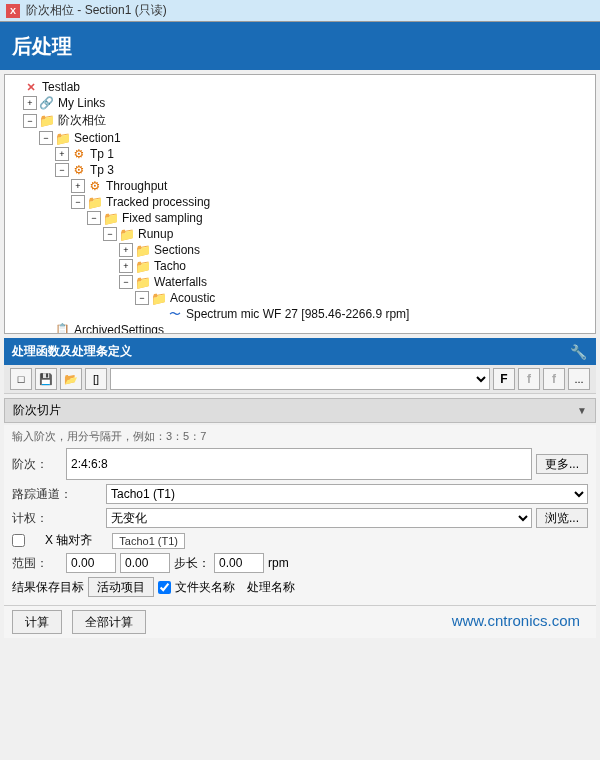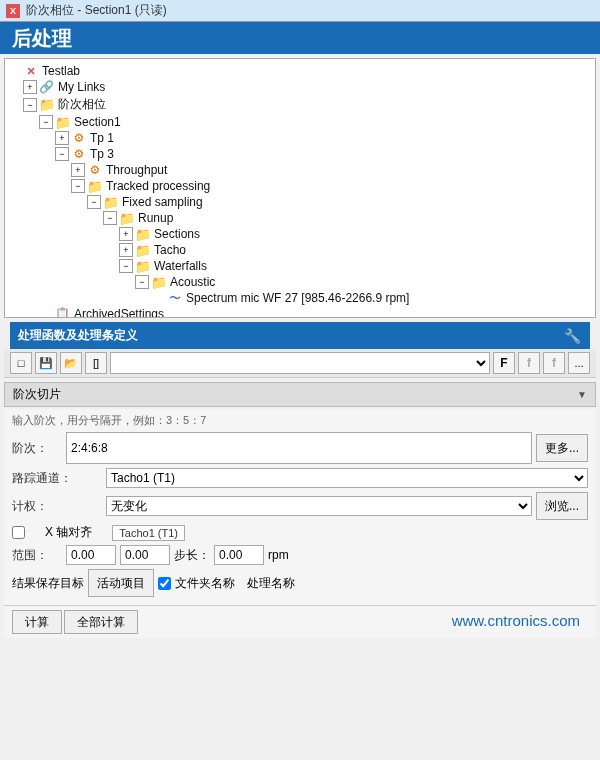--- a/index.html
+++ b/index.html
@@ -15,21 +15,21 @@
       gap: 6px;
       height: 22px;
     }
     .title-bar-icon { width: 14px; height: 14px; background: #e05050; display: inline-flex; align-items: center; justify-content: center; font-size: 9px; color: white; font-weight: bold; }
     .title-bar-text { font-size: 12px; color: #333; }
 
     
     .header {
       background: #1a6bb5;
       padding: 8px 12px;
-      height: 32px;
+      height: 48px;
       display: flex;
       align-items: center;
     }
     .header-title { color: white; font-size: 20px; font-weight: bold; }
 
     
     .tree-panel {
       background: white;
       border: 1px solid #aaa;
       margin: 4px;
@@ -61,21 +61,21 @@
     .tree-panel::-webkit-scrollbar-thumb { background: #b0b0b0; border: 1px solid #888; }
 
     
     .section-header {
       background: #1a6bb5;
       color: white;
       padding: 5px 8px;
       display: flex;
       justify-content: space-between;
       align-items: center;
-      margin: 0 10px;
+      margin: 0 4px;
     }
     .section-header-title { font-size: 12px; font-weight: bold; }
     .section-header-icon { font-size: 14px; cursor: pointer; }
 
     
     .toolbar {
       display: flex;
       align-items: center;
       gap: 3px;
       padding: 3px 6px;
@@ -130,21 +130,21 @@
     }
     .form-input-wide { flex: 1; }
     .form-select {
       height: 20px;
       border: 1px solid #aaa;
       background: white;
       font-size: 12px;
       flex: 1;
     }
     .form-btn {
-      height: 28px;
+      height: 20px;
       border: 1px solid #aaa;
       background: #f0f0f0;
       padding: 0 8px;
       font-size: 12px;
       cursor: pointer;
       white-space: nowrap;
     }
 
     .divider-dropdown {
       background: #ddd;
@@ -172,21 +172,21 @@
       display: flex;
       align-items: center;
       gap: 20px;
       margin-bottom: 4px;
     }
 
     
     .bottom-bar {
       display: flex;
       align-items: center;
-      gap: 2px;
+      gap: 10px;
       padding: 4px 8px;
       background: #f5f5f5;
       border-top: 1px solid #ccc;
       margin: 0 4px 4px 4px;
     }
     .bottom-btn {
       height: 24px;
       border: 1px solid #aaa;
       background: #f0f0f0;
       padding: 0 12px;

